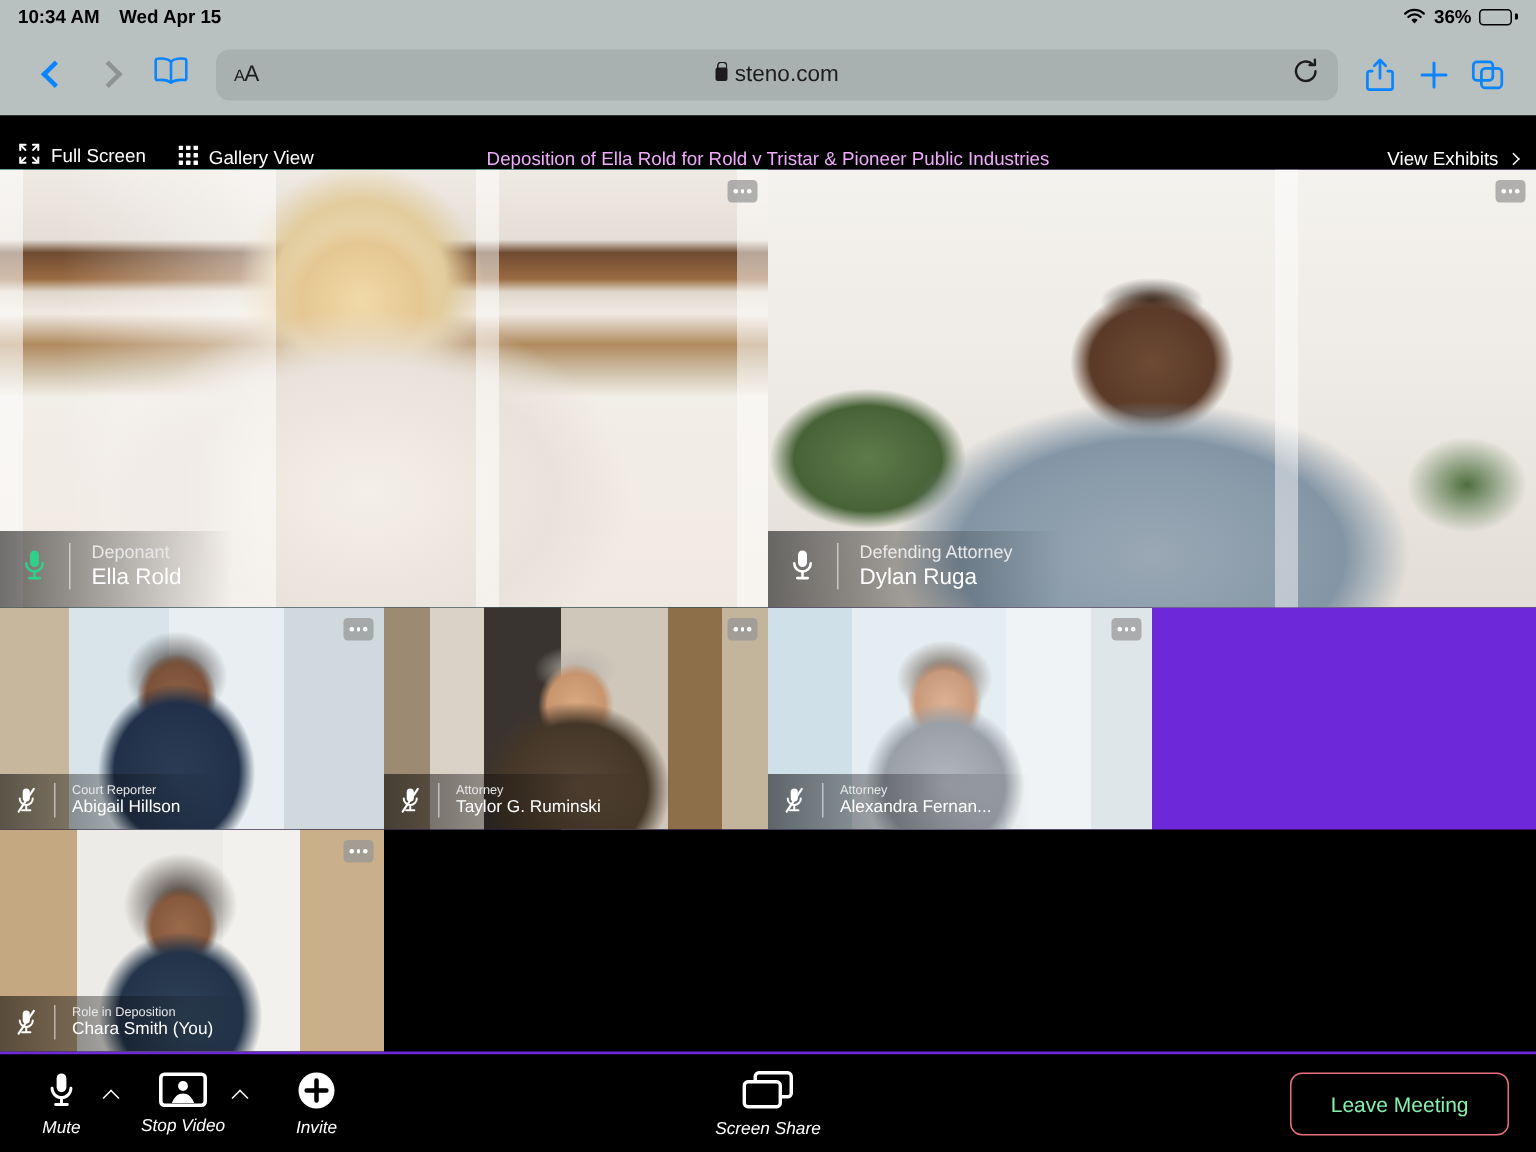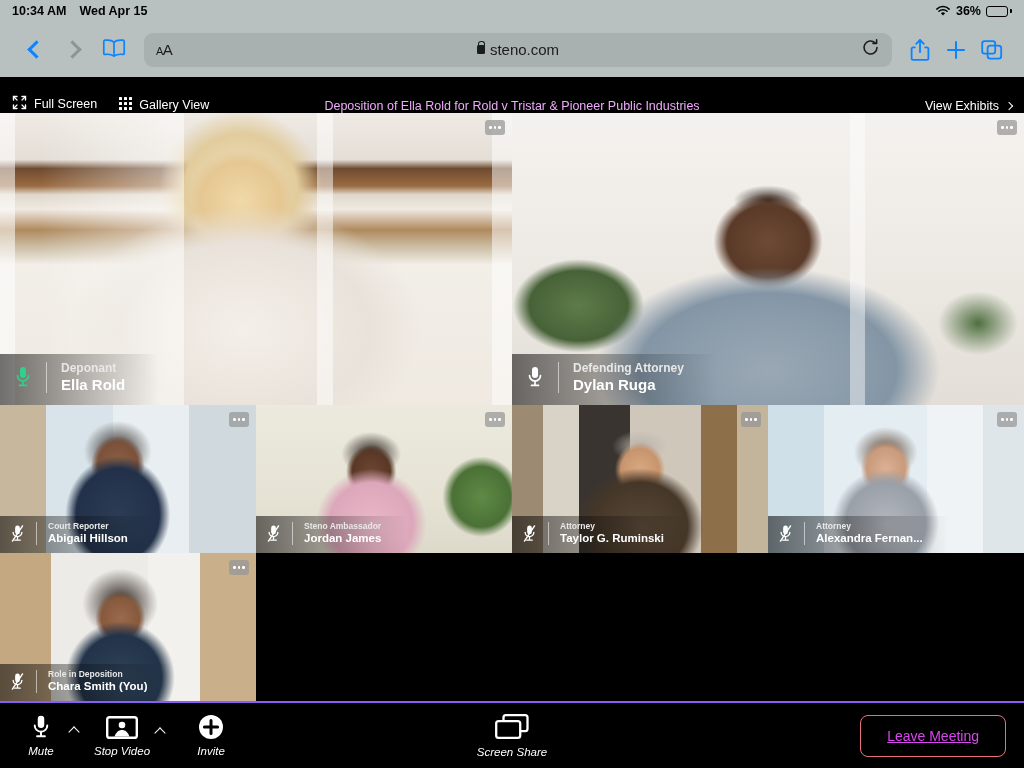--- a/index.html
+++ b/index.html
@@ -63,21 +63,21 @@
   }
   .mh-item{display:flex;align-items:center;gap:7px; margin-right:22px;}
   #meeting-title{
     position:absolute; left:0; right:0; text-align:center;
     font-size:12.5px; color:#f0abfc; pointer-events:none;
   }
   #view-exhibits{margin-left:auto; display:flex; align-items:center; gap:7px; z-index:2;}
   .vx-chev{width:6px;height:6px;border-top:1.6px solid #fff;border-right:1.6px solid #fff;transform:rotate(45deg);}
 
   
-  #video-area{ height:590px; background:#8b5cf6; position:relative;font-weight:bold; }
+  #video-area{ height:590px; background:#6d28d9; position:relative; }
   .row{display:flex; width:1024px;}
   #row1{height:292px;}
   #row2{height:148px;}
   #row3{height:148px;}
   .tile{ position:relative; overflow:hidden; background:#111; }
   .tile.active{ outline:3px solid #22c88a; outline-offset:-3px; }
 
   
   .plate{
     position:absolute; left:0; bottom:0;
@@ -116,23 +116,22 @@
   .caret{
     width:8px;height:8px;border-top:1.7px solid #fff;border-right:1.7px solid #fff;
     transform:rotate(-45deg); margin:14px 10px 0 6px;
   }
   #ctrl-left{display:flex; align-items:center; gap:6px;}
   #ctrl-center{position:absolute; left:0; right:0; display:flex; justify-content:center; pointer-events:none;}
   #ctrl-center .ctrl{pointer-events:auto;}
   #leave-btn{
     margin-left:auto; z-index:2;
     border:1.5px solid #e8707a; border-radius:8px;
-    color:#d946ef; background:#000; font-size:14px;
+    color:#86efac; background:#000; font-size:14px;
     padding:12px 26px;
-    text-decoration:underline;
   }
 
   
   .scene{position:absolute; inset:0;}
 </style>
 </head>
 <body>
 
 <div id="status-bar">
   <div class="sb-left">
@@ -328,48 +327,20 @@
             </svg>
         </span>
         <span class="divider"></span>
         <span class="who">
           <span class="role">Court Reporter</span>
           <span class="nm">Abigail Hillson</span>
         </span>
       </div>
     </div>
 
-    <div class="tile" style="width:256px;height:148px">
-      <div class="scene" style="background:
-          radial-gradient(ellipse 27% 46% at 45% 80%, #e9b7c7 0%, #dca7ba 60%, rgba(220,167,186,0) 80%),
-          radial-gradient(ellipse 12% 22% at 45% 45%, #6b4632 0%, #5a3826 62%, rgba(90,56,38,0) 82%),
-          radial-gradient(ellipse 15% 19% at 45% 33%, #201712 0%, rgba(32,23,18,0) 78%),
-          radial-gradient(ellipse 19% 34% at 88% 62%, #5f8a46 0%, #4b7136 60%, rgba(75,113,54,0) 80%),
-          linear-gradient(180deg, #eceade 0%, #e6e3d5 60%, #ddd9ca 100%)"></div>
-      <div class="more-btn">
-        <i></i>
-          <i></i>
-          <i></i>
-      </div>
-      <div class="plate">
-        <span class="mic">
-          <svg width="15" height="19" viewBox="0 0 18 24">
-              <rect x="6" y="2" width="6" height="11" rx="3" fill="#fff"></rect>
-              <path d="M3.5 10.5a5.5 5.5 0 0 0 11 0" fill="none" stroke="#fff" stroke-width="1.7" stroke-linecap="round"></path>
-              <path d="M9 16.2V20M5.5 20.4h7" stroke="#fff" stroke-width="1.7" stroke-linecap="round"></path>
-              <path d="M2.6 21.6 15.4 2.4" stroke="#fff" stroke-width="1.8" stroke-linecap="round"></path>
-            </svg>
-        </span>
-        <span class="divider"></span>
-        <span class="who">
-          <span class="role">Steno Ambassador</span>
-          <span class="nm">Jordan James</span>
-        </span>
-      </div>
-    </div>
 
     <div class="tile" style="width:256px;height:148px">
       <div class="scene" style="background:
           radial-gradient(ellipse 30% 48% at 50% 82%, #574636 0%, #453728 62%, rgba(69,55,40,0) 82%),
           radial-gradient(ellipse 12% 23% at 50% 44%, #d9a982 0%, #c7946d 62%, rgba(199,148,109,0) 82%),
           radial-gradient(ellipse 14% 14% at 50% 28%, #b9b3ac 0%, rgba(185,179,172,0) 78%),
           linear-gradient(90deg, #9c8a72 0 12%, #d9d2c6 12% 26%, #3a3430 26% 46%, #cfc7ba 46% 74%, #8d6f4a 74% 88%, #c3b49c 88% 100%)"></div>
       <div class="more-btn">
         <i></i>
           <i></i>

